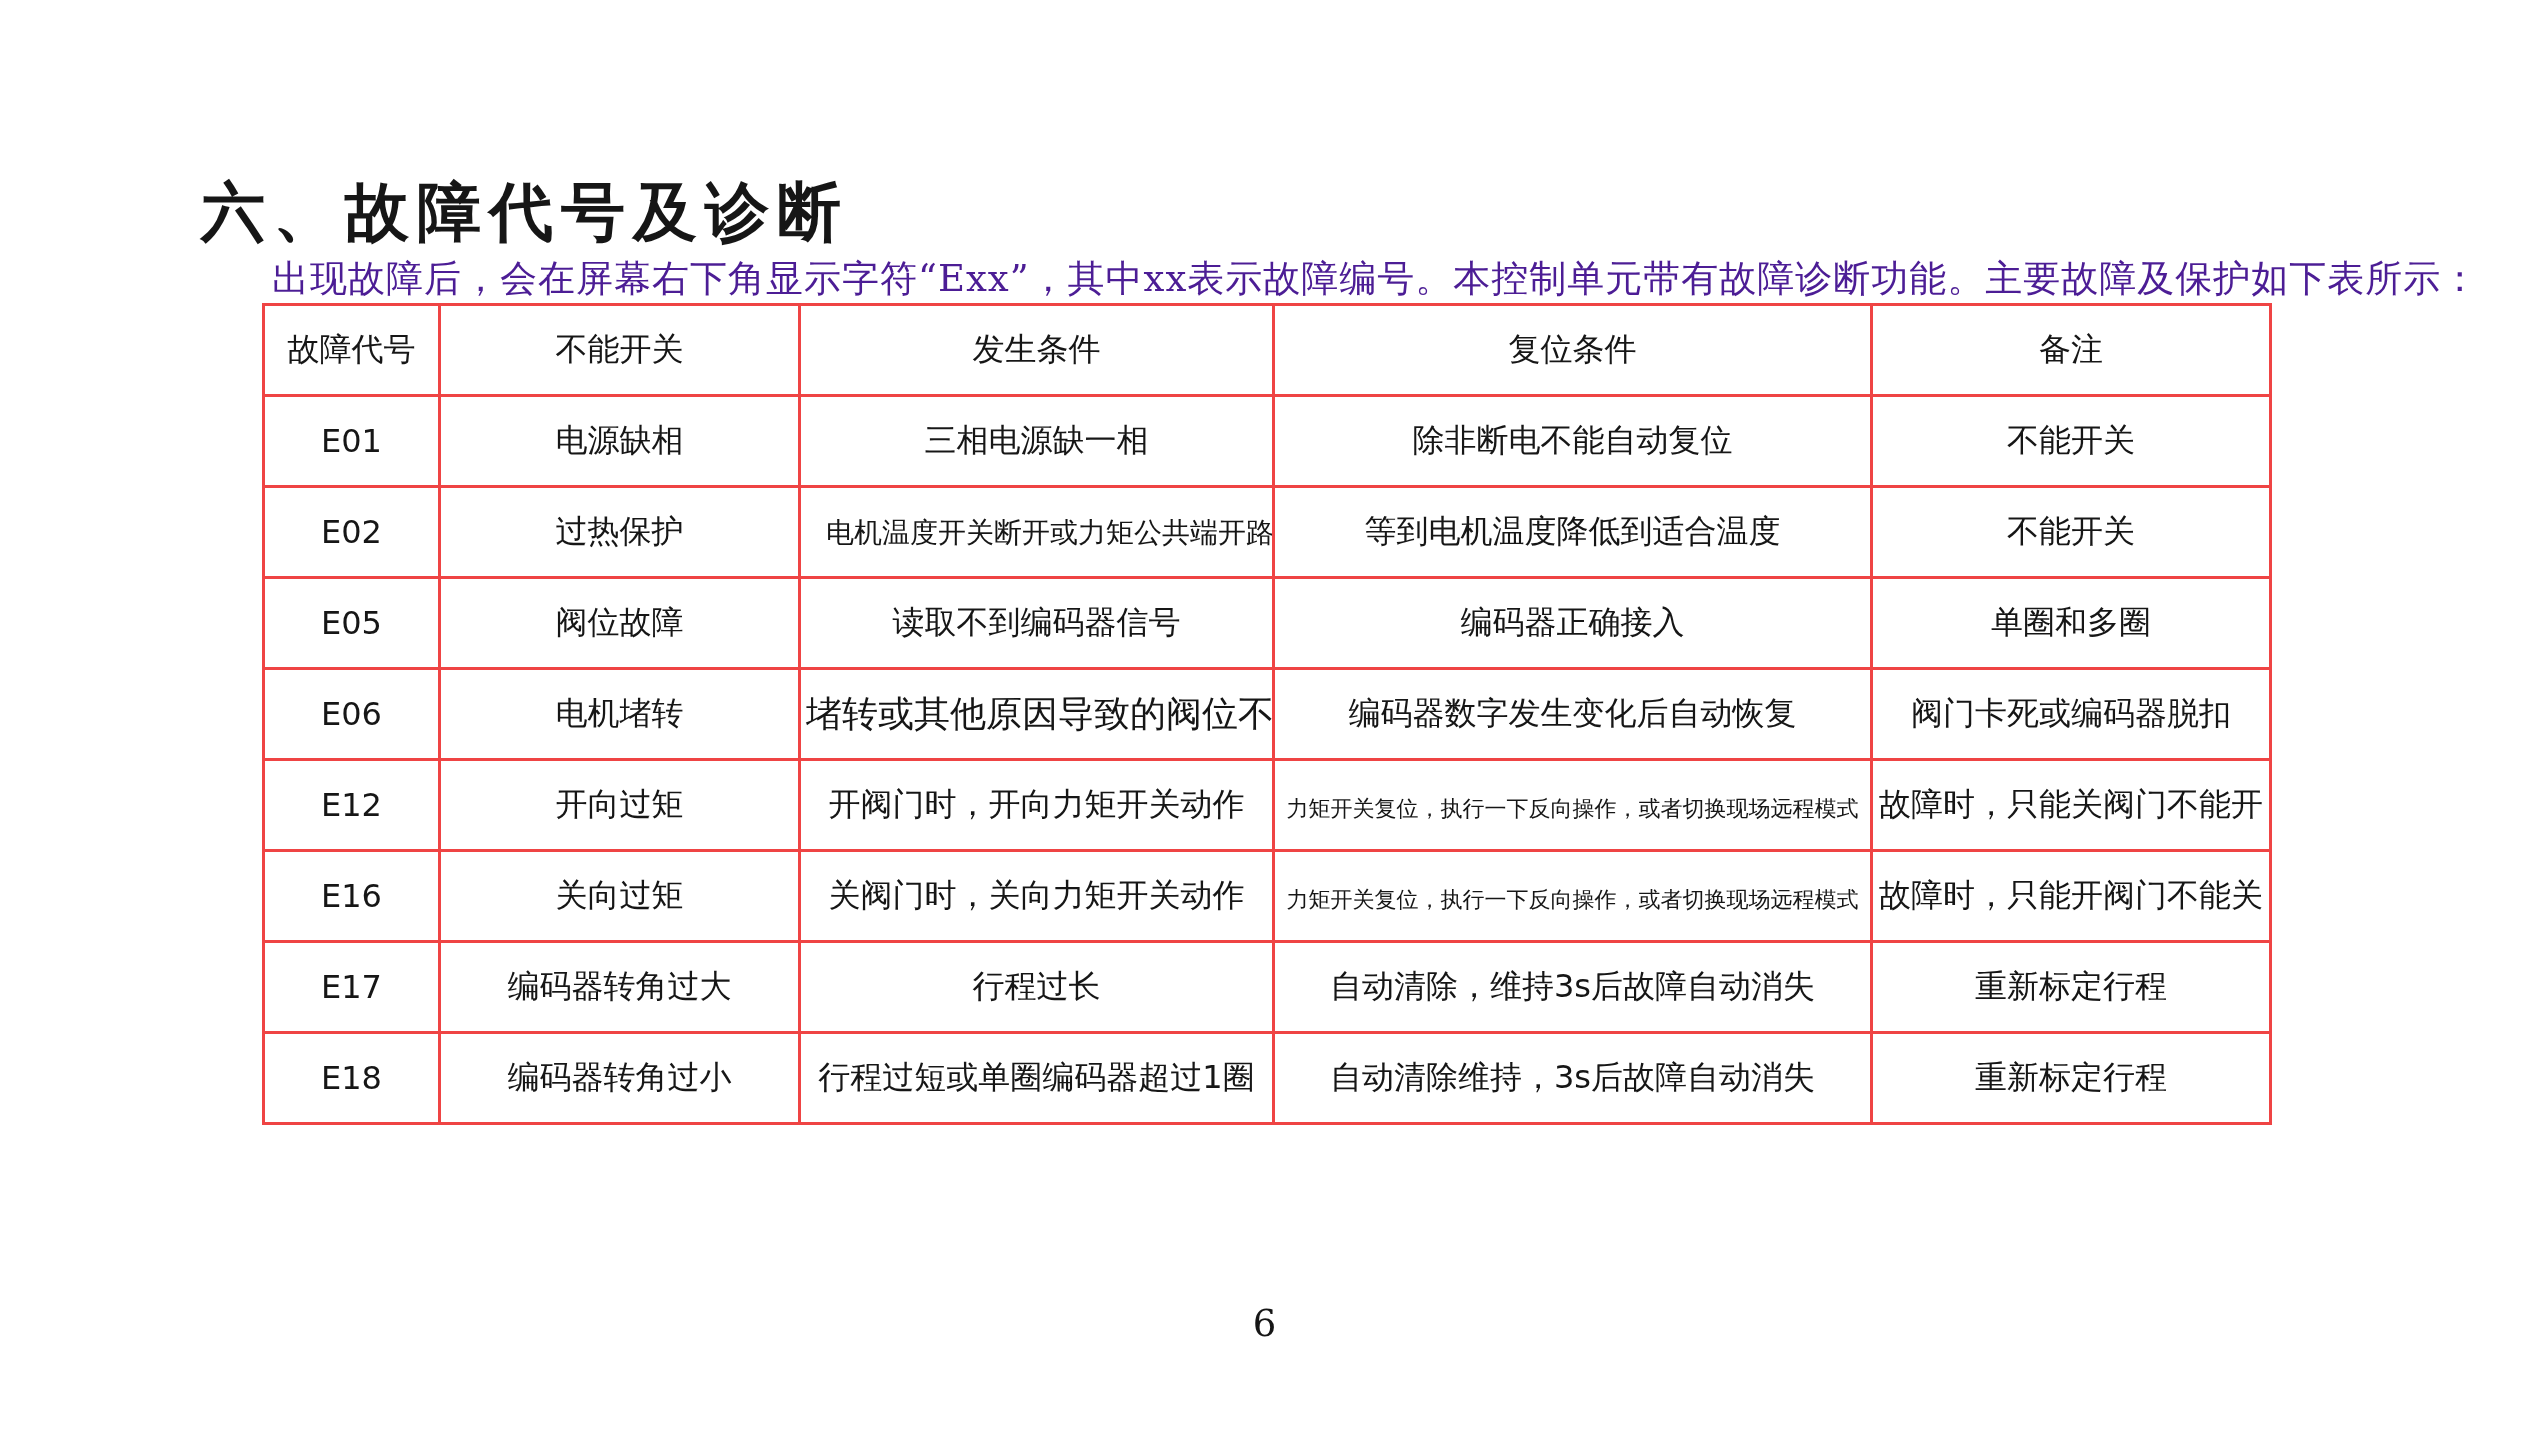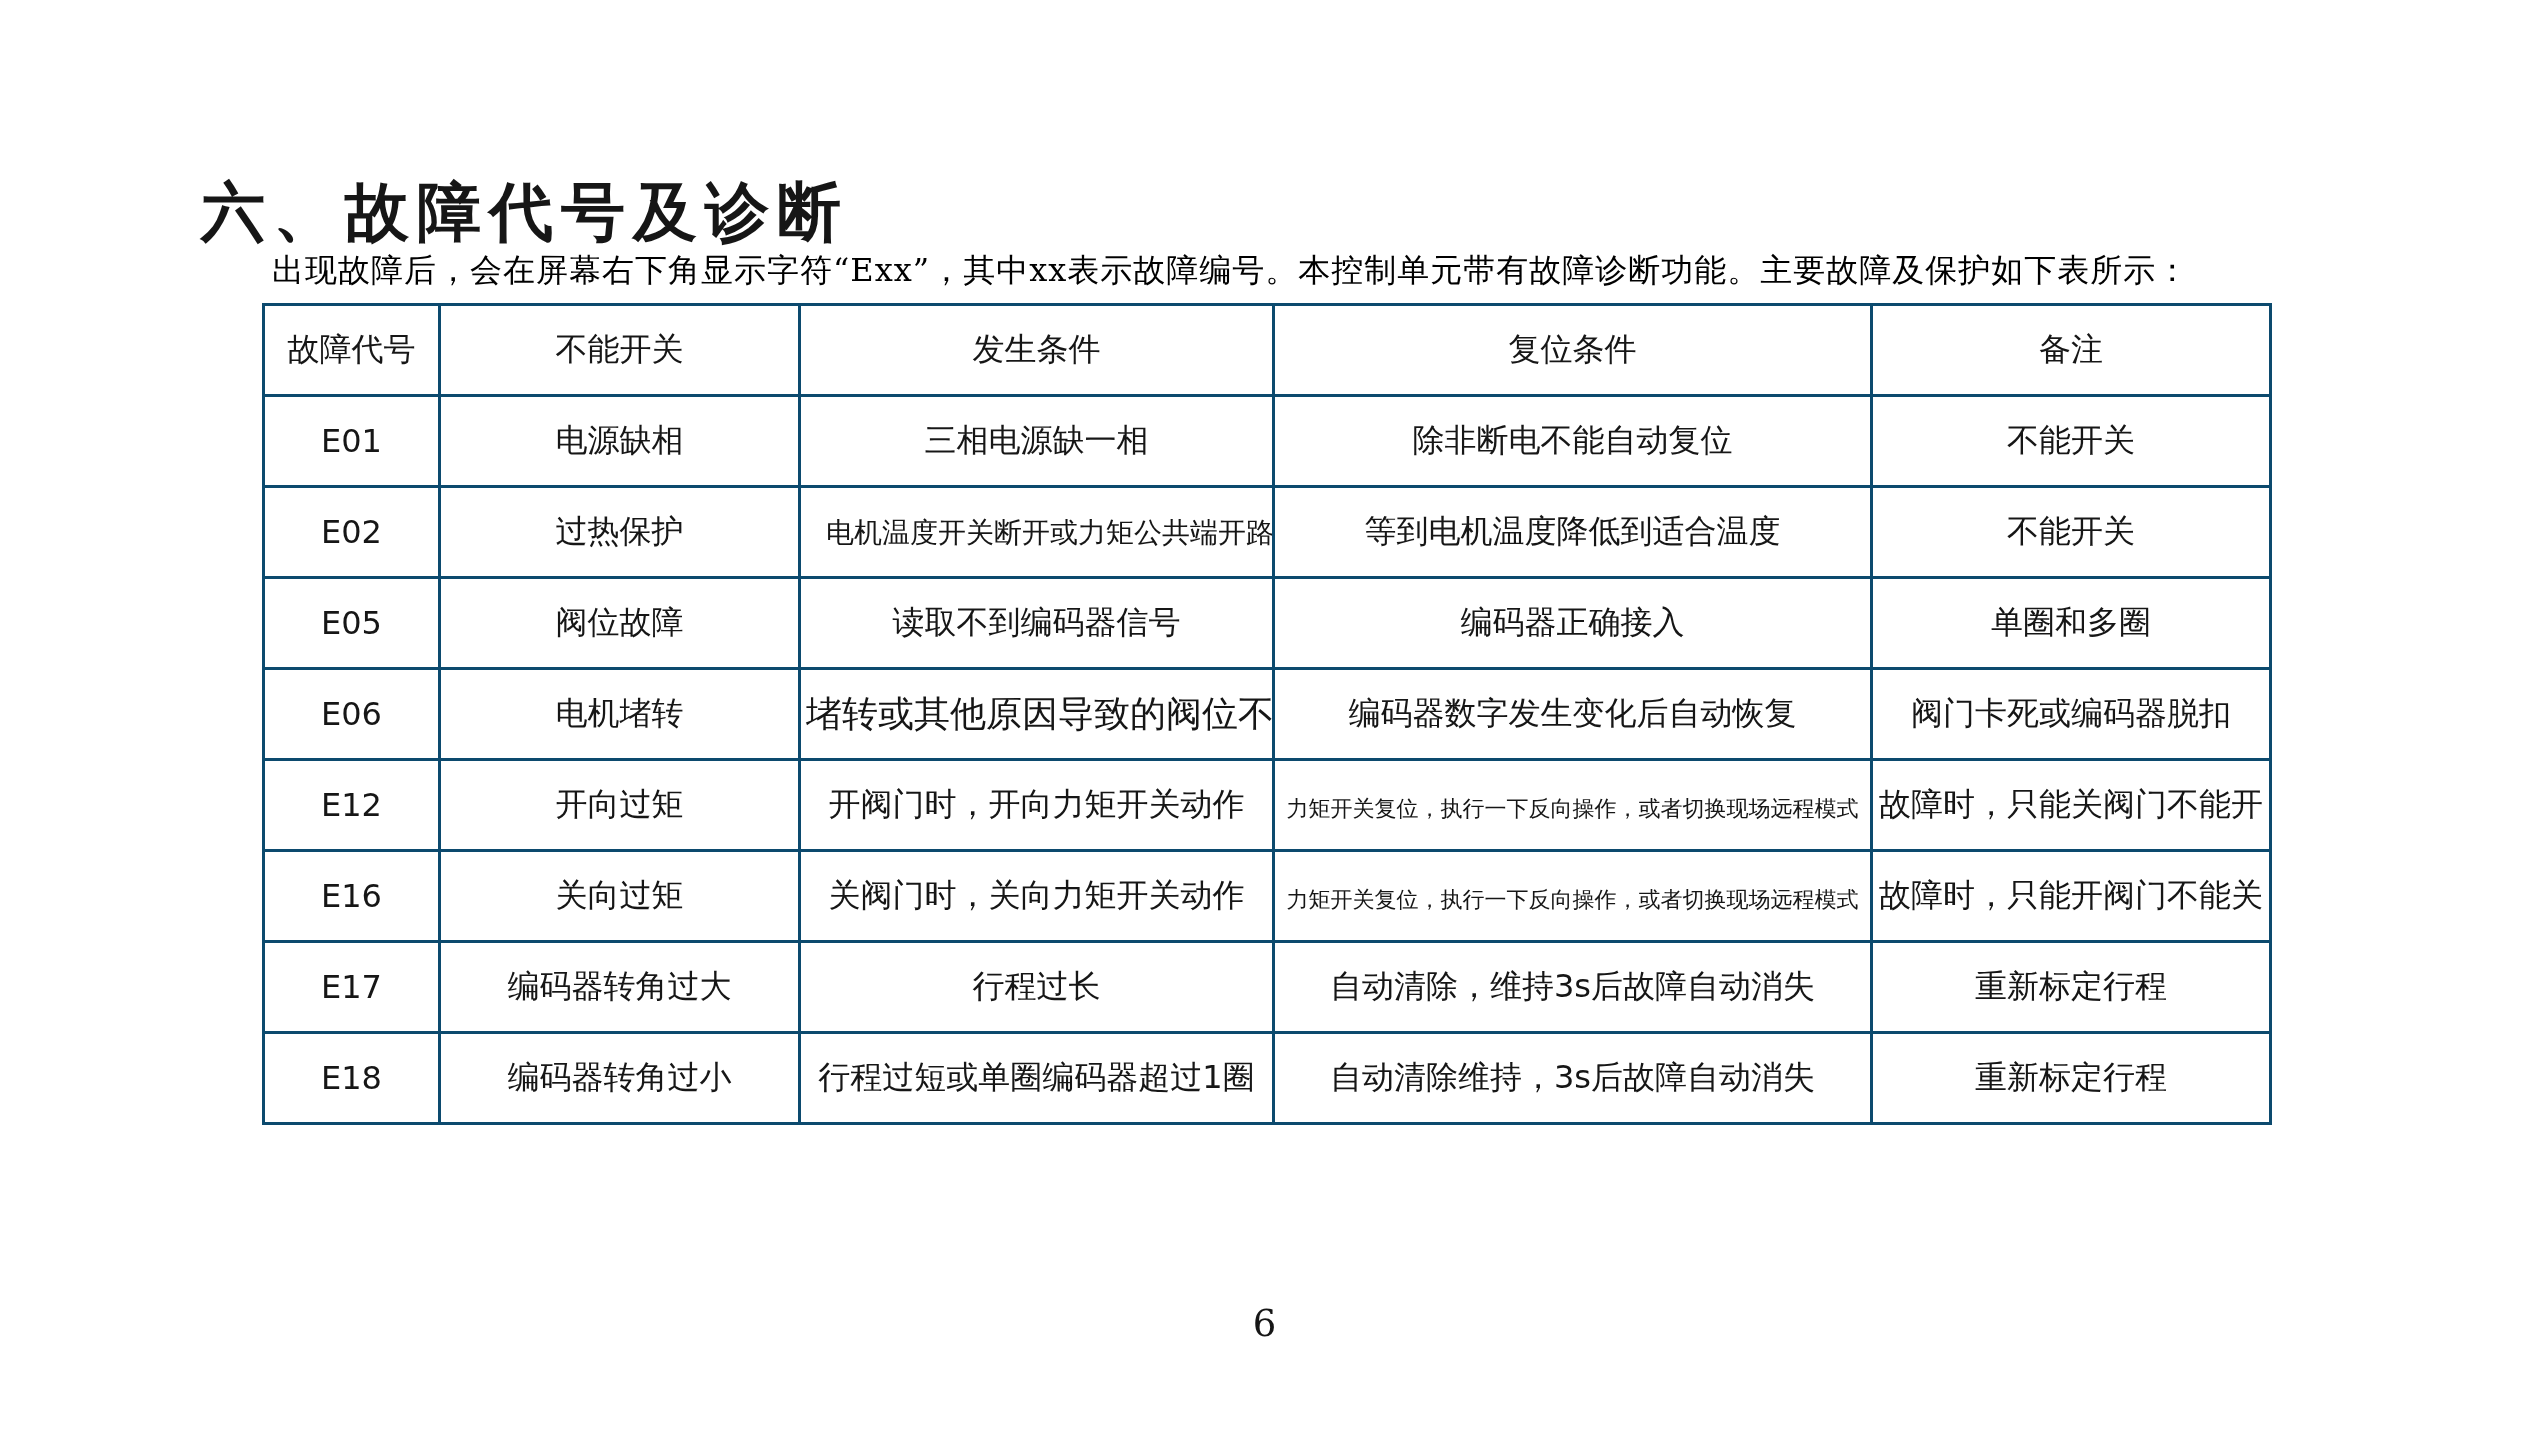--- a/index.html
+++ b/index.html
@@ -27,45 +27,45 @@
     letter-spacing: 8px;
     color: #161616;
     white-space: nowrap;
   }
 
   .doc-intro {
     position: absolute;
     left: 272px;
     top: 218px;
     font-family: "DejaVu Serif", serif;
-    font-size: 32px;
+    font-size: 37px;
     line-height: 1.3;
     letter-spacing: 1px;
-    color: #000000;
+    color: #4c1d95;
     white-space: nowrap;
   }
 
   table.fault-table {
     position: absolute;
     left: 262px;
     top: 303px;
     width: 2007px;
     border-collapse: collapse;
     table-layout: fixed;
     background: #ffffff;
   }
   table.fault-table col.c1 { width: 176px; }
   table.fault-table col.c2 { width: 360px; }
   table.fault-table col.c3 { width: 474px; }
   table.fault-table col.c4 { width: 598px; }
   table.fault-table col.c5 { width: 399px; }
 
   table.fault-table th,
   table.fault-table td {
-    border: 3px solid #0c4a6e;
+    border: 3px solid #ef4444;
     height: 88px;
     padding: 0 5px;
     text-align: center;
     vertical-align: middle;
     font-weight: normal;
     font-family: "DejaVu Sans", sans-serif;
     font-size: 32px;
     color: #161616;
     overflow: hidden;
   }

